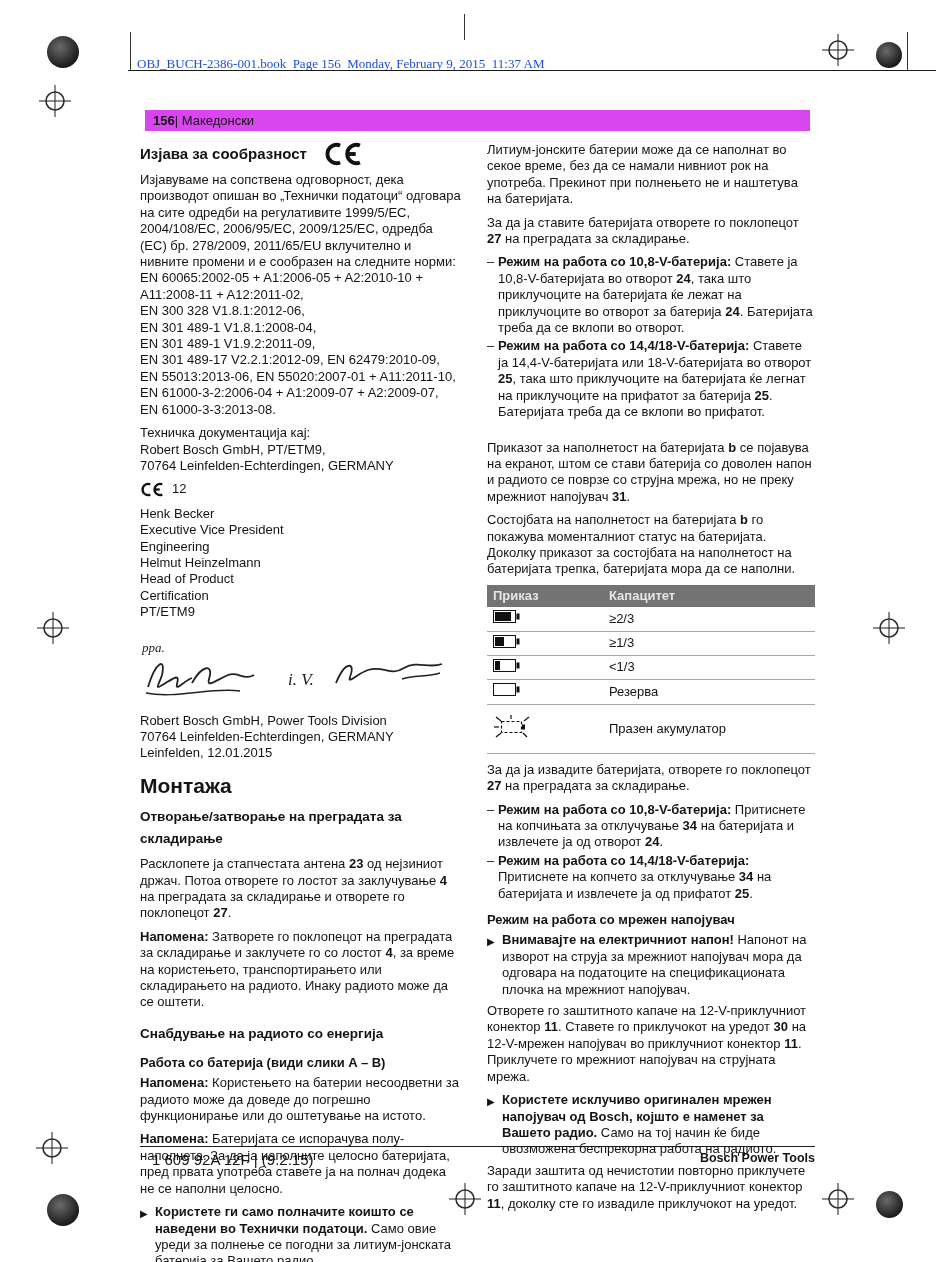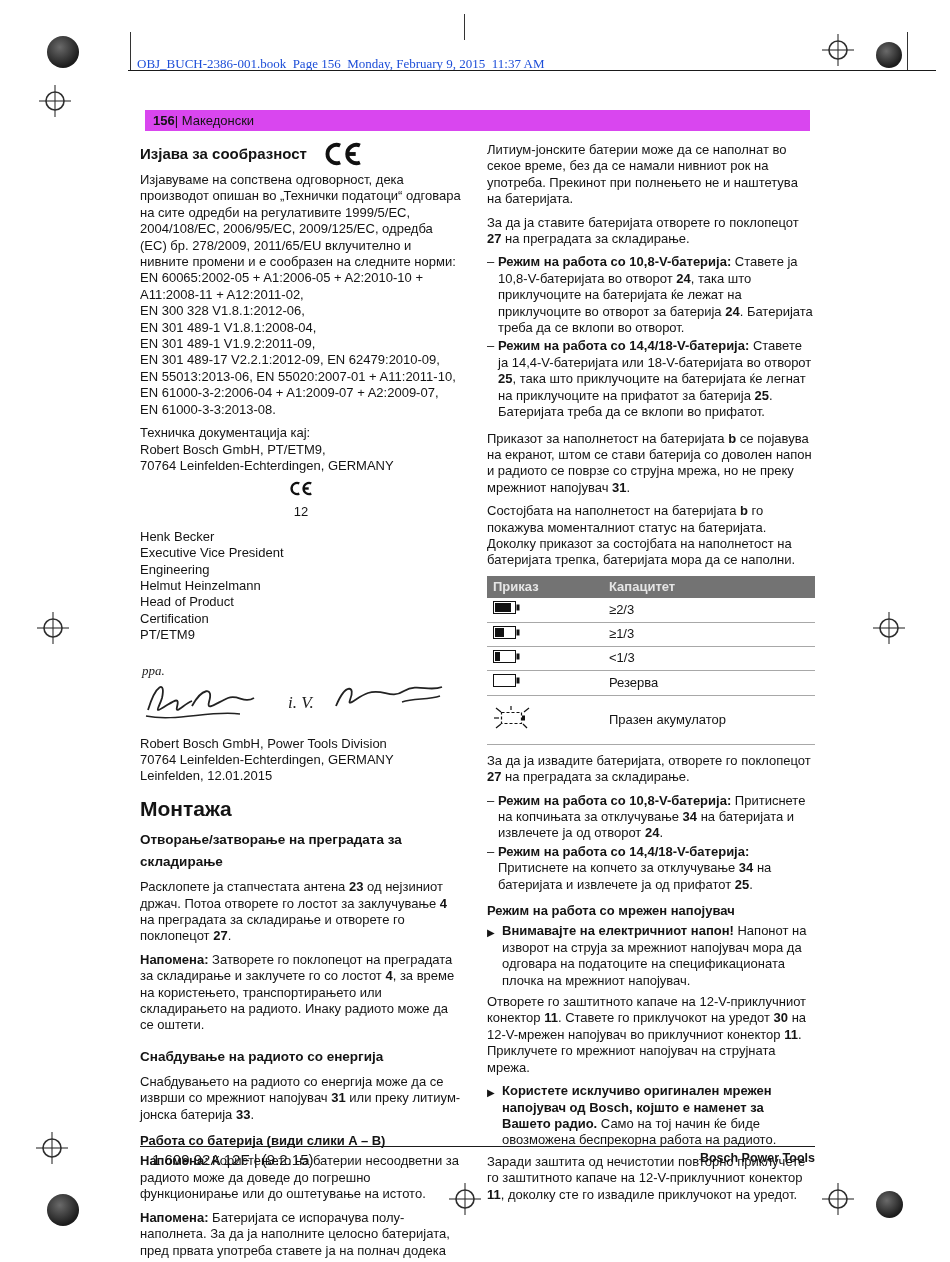--- a/index.html
+++ b/index.html
@@ -28,21 +28,21 @@
   
   .col{position:absolute;top:142px;font-size:13px;line-height:16.4px;}
   .col-left{left:140px;width:322px;}
   .col-right{left:487px;width:328px;}
   p{margin:0 0 7px 0;}
   .pre{white-space:pre-line;}
   h2.sec{font-size:15px;margin:0 0 6px 0;display:flex;align-items:center;gap:16px;}
   h1.big{font-size:21px;margin:16px 0 10px 0;}
   h3.sub{font-size:13.5px;margin:12px 0 6px 0;line-height:22px;}
   h4.minor{font-size:13px;margin:10px 0 4px 0;}
-  .ce-row{display:flex;align-items:center;gap:8px;margin:4px 0 8px 0;flex-direction:column;}
+  .ce-row{display:flex;align-items:center;gap:8px;margin:4px 0 8px 0;}
   
   .names{display:flex;margin:2px 0 0 0;flex-direction:column;}
   .names .nm{width:158px;white-space:pre-line;}
   .sig-wrap{position:relative;height:70px;margin:18px 0 4px 0;}
   
   .li{display:flex;margin:0 0 2px 0;}
   .li .mk{width:11px;flex:0 0 11px;}
   .li.arrow .mk{width:15px;flex:0 0 15px;font-size:10px;padding-top:2px;}
   .li .bd{flex:1;}
   
@@ -175,21 +175,20 @@
 70764 Leinfelden-Echterdingen, GERMANY
 Leinfelden, 12.01.2015</p>
 
   <h1 class="big">Монтажа</h1>
 
   <h3 class="sub">Отворање/затворање на преградата за складирање</h3>
   <p><span>Расклопете ја стапчестата антена </span><b>23</b><span> од нејзиниот држач. Потоа отворете го лостот за заклучување </span><b>4</b><span> на преградата за складирање и отворете го поклопецот </span><b>27</b><span>.</span></p>
   <p><b>Напомена: </b><span>Затворете го поклопецот на преградата за складирање и заклучете го со лостот </span><b>4</b><span>, за време на користењето, транспортирањето или складирањето на радиото. Инаку радиото може да се оштети.</span></p>
 
   <h3 class="sub">Снабдување на радиото со енергија</h3>
-  <p><span>Снабдувањето на радиото со енергија може да се изврши со мрежниот напојувач </span><b>31</b><span> или преку литиум-јонска батерија </span><b>33</b><span>.</span></p>
 
   <h4 class="minor">Работа со батерија (види слики A – B)</h4>
   <p><b>Напомена: </b><span>Користењето на батерии несоодветни за радиото може да доведе до погрешно функционирање или до оштетување на истото.</span></p>
   <p><b>Напомена: </b><span>Батеријата се испорачува полу-наполнета. За да ја наполните целосно батеријата, пред првата употреба ставете ја на полнач додека не се наполни целосно.</span></p>
 
   <div class="li arrow">
     <span class="mk">▶</span>
     <div class="bd"><b>Користете ги само полначите коишто се наведени во Технички податоци. </b><span>Само овие уреди за полнење се погодни за литиум-јонската батерија за Вашето радио.</span></div>
   </div>
 </div>
@@ -201,21 +200,21 @@
 
   <div class="li">
     <span class="mk">–</span>
     <div class="bd"><b>Режим на работа со 10,8-V-батерија: </b><span>Ставете ја 10,8-V-батеријата во отворот </span><b>24</b><span>, така што приклучоците на батеријата ќе лежат на приклучоците во отворот за батерија </span><b>24</b><span>. Батеријата треба да се вклопи во отворот.</span></div>
   </div>
   <div class="li">
     <span class="mk">–</span>
     <div class="bd"><b>Режим на работа со 14,4/18-V-батерија: </b><span>Ставете ја 14,4-V-батеријата или 18-V-батеријата во отворот </span><b>25</b><span>, така што приклучоците на батеријата ќе легнат на приклучоците на прифатот за батерија </span><b>25</b><span>. Батеријата треба да се вклопи во прифатот.</span></div>
   </div>
 
-  <p style="margin-top:10px;"><span>Приказот за наполнетост на батеријата </span><b>b</b><span> се појавува на екранот, штом се стави батерија со доволен напон и радиото се поврзе со струјна мрежа, но не преку мрежниот напојувач </span><b>31</b><span>.</span></p>
+  <p style="margin-top:19px;"><span>Приказот за наполнетост на батеријата </span><b>b</b><span> се појавува на екранот, штом се стави батерија со доволен напон и радиото се поврзе со струјна мрежа, но не преку мрежниот напојувач </span><b>31</b><span>.</span></p>
   <p><span>Состојбата на наполнетост на батеријата </span><b>b</b><span> го покажува моменталниот статус на батеријата. Доколку приказот за состојбата на наполнетост на батеријата трепка, батеријата мора да се наполни.</span></p>
 
   <table class="cap-table">
     <thead>
       <tr>
         <th>Приказ</th>
         <th>Капацитет</th>
       </tr>
     </thead>
     <tbody>

